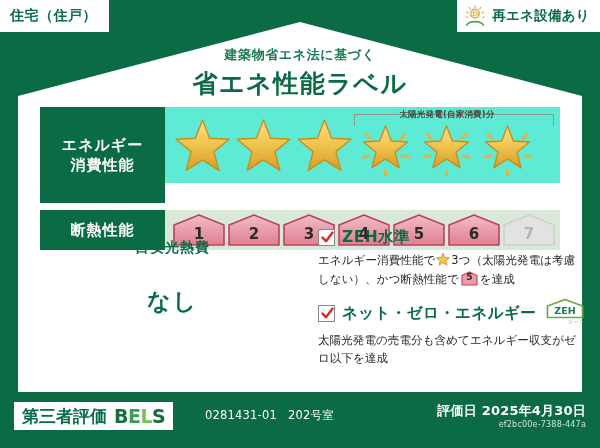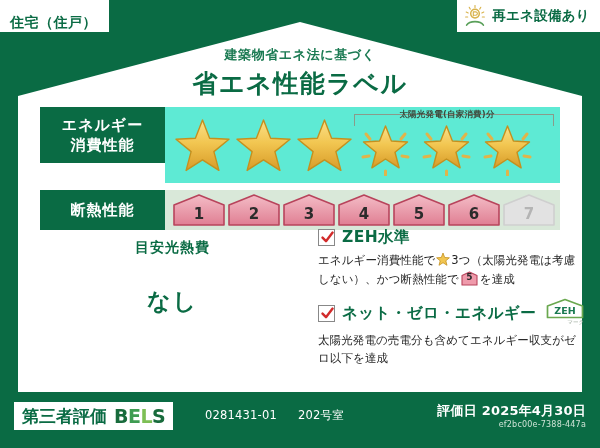--- a/index.html
+++ b/index.html
@@ -10,21 +10,21 @@
     -webkit-font-smoothing:antialiased;
   }
   #label-root{position:relative;width:600px;height:448px;background:#0a6b44;}
 
   
   .corner-tag{
     position:absolute;top:0;background:#ffffff;
     display:flex;align-items:center;
     box-sizing:border-box;
   }
-  #tag-left{left:0;height:32px;padding:0 12px 0 10px;align-items:flex-end;}
+  #tag-left{left:0;height:32px;padding:0 12px 0 10px;}
   #tag-left .t{font-size:14px;font-weight:bold;color:#0a6b44;letter-spacing:.5px;white-space:nowrap;}
   #tag-right{right:0;height:32px;padding:0 10px 0 6px;gap:5px;}
   #tag-right .t{font-size:13.5px;font-weight:bold;color:#0a6b44;letter-spacing:.3px;white-space:nowrap;}
   .sun-ico{width:24px;height:24px;display:block;flex:0 0 24px;}
 
   
   #house-body{
     position:absolute;left:18px;right:18px;top:22px;bottom:56px;
   }
   .house-shape{
@@ -39,21 +39,21 @@
 
   
   #perf{position:absolute;left:22px;right:22px;top:85px;}
   .prow{display:flex;align-items:stretch;margin-bottom:7px;}
   .plabel{
     width:125px;flex:0 0 125px;background:#0a6b44;color:#fff;
     display:flex;flex-direction:column;align-items:center;justify-content:center;
     font-size:15px;font-weight:bold;letter-spacing:1px;line-height:1.35;
   }
   .pval{flex:1;background:#5eead4;position:relative;}
-  #row-energy .plabel{height:56px;text-align:right;}
+  #row-energy .plabel{height:96px;text-align:right;}
   #row-energy .pval{height:76px;}
   #row-insul .plabel{height:40px;font-size:15px;}
   #row-insul .pval{height:40px;background:#d9e8d9;}
 
   
   .stars{position:absolute;inset:0;display:flex;align-items:center;padding-left:8px;gap:2px;}
   .starbox{position:relative;width:59px;height:62px;flex:0 0 59px;}
   .starbox svg{position:absolute;left:0;top:0;width:59px;height:62px;}
   .bracket{
     position:absolute;right:6px;top:7px;width:200px;height:12px;
@@ -114,21 +114,21 @@
   #footer{position:absolute;left:0;right:0;bottom:0;height:52px;}
   #bels-badge{
     position:absolute;left:14px;top:6px;height:28px;background:#fff;
     display:flex;align-items:center;padding:0 8px;gap:7px;
   }
   #bels-badge .jp{font-size:17px;font-weight:bold;color:#0a6b44;letter-spacing:0px;}
   #bels-badge .bels{font-size:19px;font-weight:bold;letter-spacing:-.5px;line-height:1;}
   #bels-badge .bels b{font-weight:bold;}
   .b1{color:#186b3c;}.b2{color:#3f9c52;}.b3{color:#7dbf55;}.b4{color:#186b3c;}
   #bels-id{position:absolute;left:205px;top:12px;font-size:11.5px;color:#ffffff;letter-spacing:.2px;}
-  #bels-room{position:absolute;left:298px;top:12px;font-size:11.5px;color:#ffffff;letter-spacing:.2px;}
+  #bels-room{position:absolute;left:288px;top:12px;font-size:11.5px;color:#ffffff;letter-spacing:.2px;}
   #eval-date{position:absolute;right:14px;top:6px;font-size:13px;font-weight:bold;color:#ffffff;letter-spacing:.2px;}
   #eval-hash{position:absolute;right:14px;top:24px;font-size:8px;color:#cfe3d6;letter-spacing:.2px;}
 </style>
 </head>
 <body>
 
 <div id="label-root">
 
   <div id="house-body">
     <div class="house-shape"></div>

